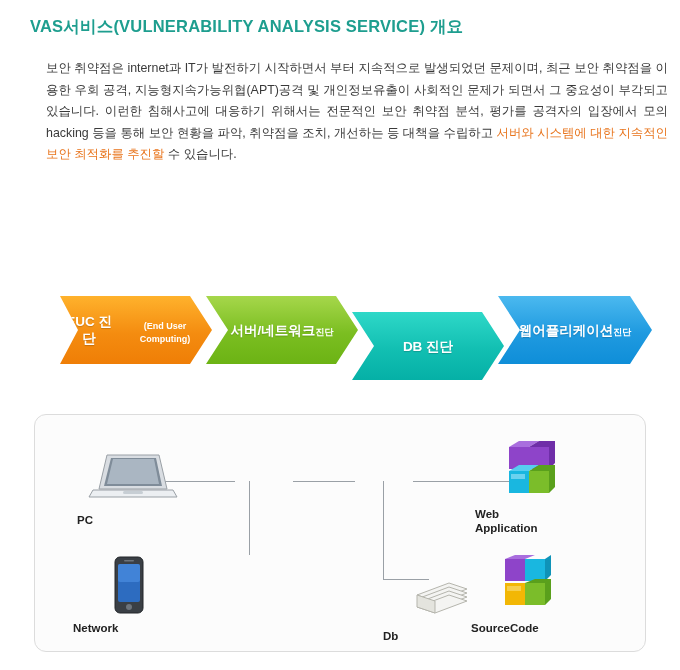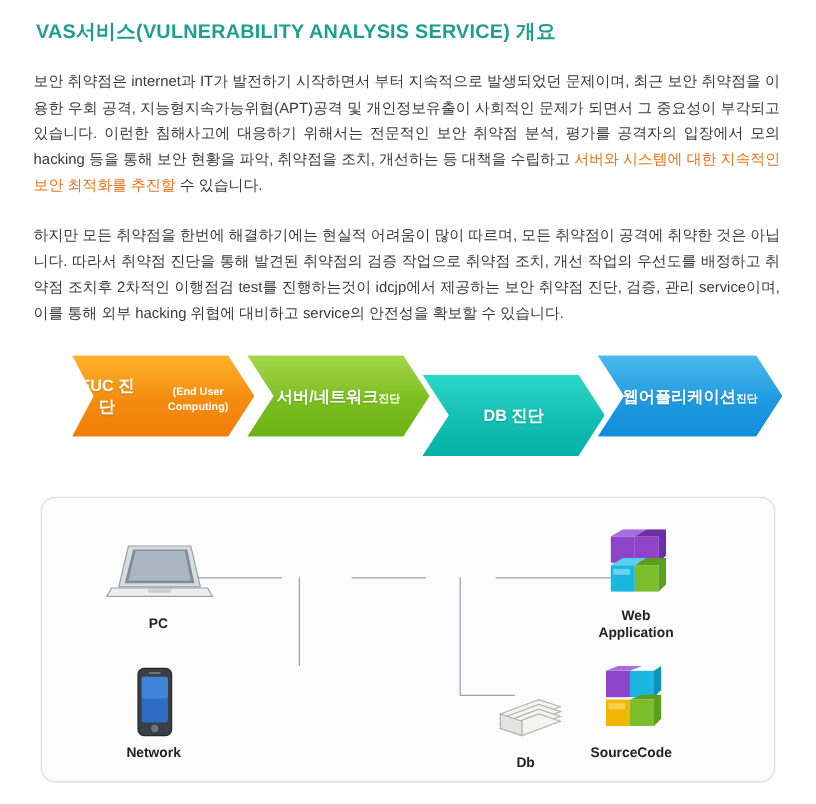--- a/index.html
+++ b/index.html
@@ -26,21 +26,21 @@
     top: 16px;
     font-size: 16.5px;
     font-weight: bold;
     color: #1e9e8f;
     letter-spacing: 0.2px;
     white-space: nowrap;
   }
   
   .body-copy {
     position: absolute;
-    left: 28px;
+    left: 46px;
     width: 622px;
     font-size: 12.4px;
     line-height: 21.5px;
     color: #3a3a3a;
     text-align: justify;
   }
   .para-1 { top: 58px; }
   .para-2 { top: 186px; }
   .hl {
     color: #e8741c;
@@ -92,21 +92,21 @@
     left: 34px;
     top: 414px;
     width: 610px;
     height: 236px;
     border: 1px solid #dcdcdc;
     border-radius: 12px;
     background: #fcfcfc;
   }
   .node {
     position: absolute;
-    text-align: center;
+    text-align: left;
     width: 110px;
   }
   .node .caption {
     font-size: 11.5px;
     font-weight: bold;
     color: #222;
     line-height: 14px;
     margin-top: 4px;
   }
   .art {
@@ -135,21 +135,20 @@
 <body>
 
 <div class="page">
 
   <div class="page-title">VAS서비스(VULNERABILITY ANALYSIS SERVICE) 개요</div>
 
   <div class="body-copy para-1">
     <span>보안 취약점은 internet과 IT가 발전하기 시작하면서 부터 지속적으로 발생되었던 문제이며, 최근 보안 취약점을 이용한 우회 공격, 지능형지속가능위협(APT)공격 및 개인정보유출이 사회적인 문제가 되면서 그 중요성이 부각되고 있습니다. 이런한 침해사고에 대응하기 위해서는 전문적인 보안 취약점 분석, 평가를 공격자의 입장에서 모의 hacking 등을 통해 보안 현황을 파악, 취약점을 조치, 개선하는 등 대책을 수립하고 </span><span class="hl">서버와 시스템에 대한 지속적인 보안 최적화를 추진할</span><span> 수 있습니다.</span>
   </div>
 
-  <div class="body-copy para-2">하지만 모든 취약점을 한번에 해결하기에는 현실적 어려움이 많이 따르며, 모든 취약점이 공격에 취약한 것은 아닙니다. 따라서 취약점 진단을 통해 발견된 취약점의 검증 작업으로 취약점 조치, 개선 작업의 우선도를 배정하고 취약점 조치후 2차적인 이행점검 test를 진행하는것이 idcjp에서 제공하는 보안 취약점 진단, 검증, 관리 service이며, 이를 통해 외부 hacking 위협에 대비하고 service의 안전성을 확보할 수 있습니다.</div>
 
   <div class="ribbon">
     <div class="chev c1 first">
       <div class="chev-main">EUC 진단</div>
       <div class="chev-sub">(End User Computing)</div>
     </div>
     <div class="chev c2">
       <div class="chev-main">서버/네트워크</div>
       <div class="chev-sub">진단</div>
     </div>

